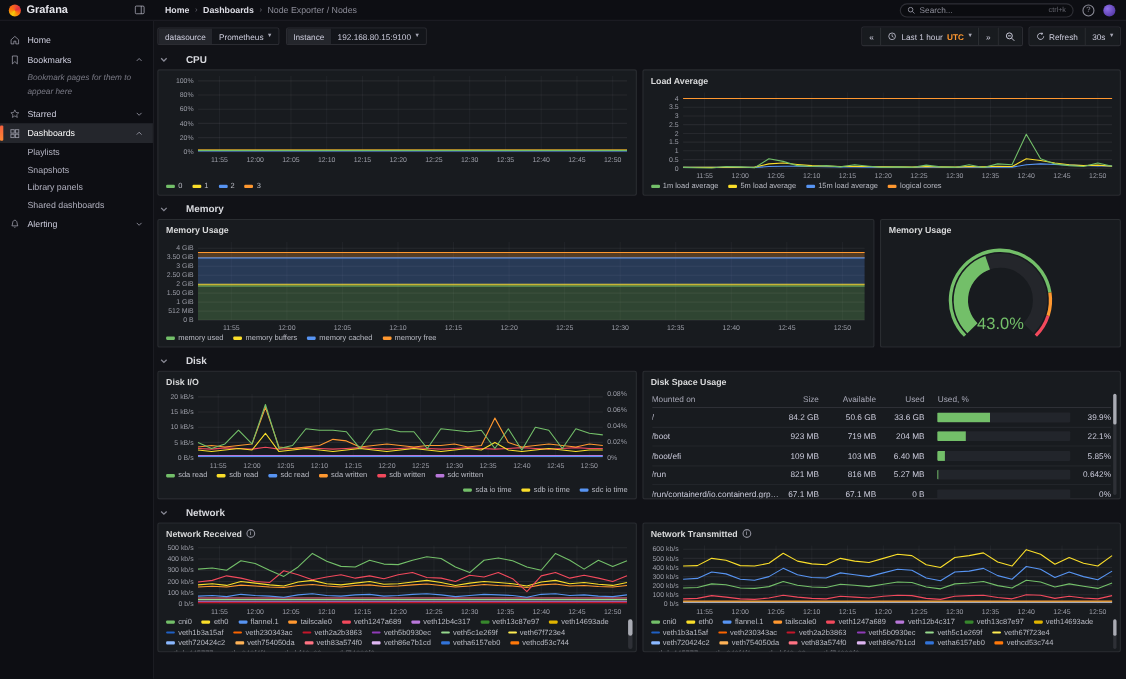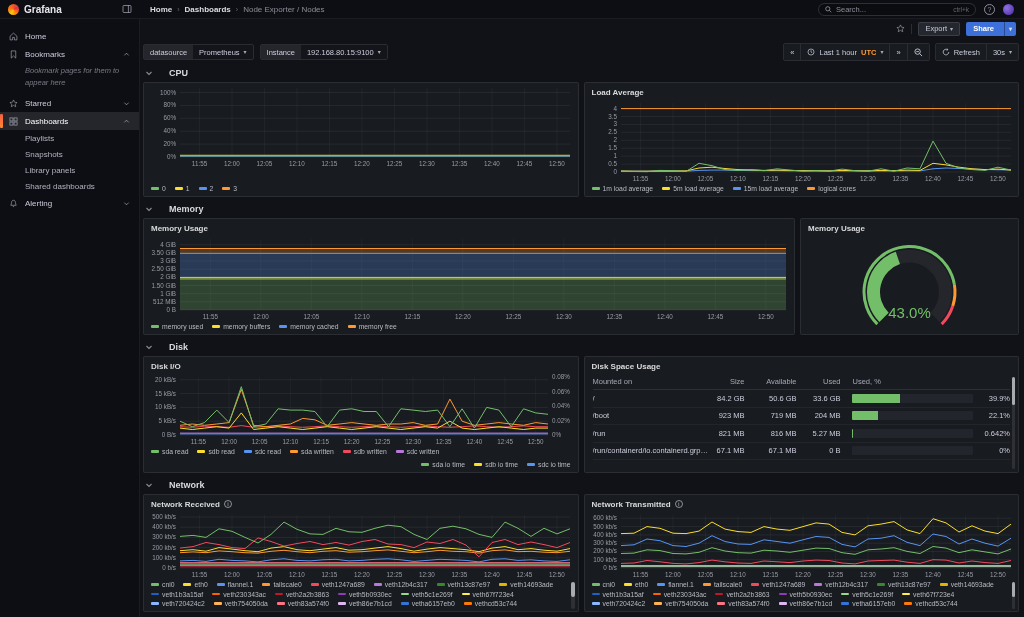--- a/index.html
+++ b/index.html
@@ -188,38 +188,20 @@
           <path d="M4.2 8 A0.9 0.9 0 0 0 5.8 8" fill="none" stroke="currentColor" stroke-width=".9"></path>
         </svg>
       <span>Alerting</span>
       <svg class="chev" width="7" height="7" viewBox="0 0 8 8">
           <polyline points="1.5,3 4,5.5 6.5,3" fill="none" stroke="currentColor" stroke-width="1"></polyline>
         </svg>
     </div>
   </div>
 
   <div class="main">
-    <div class="subheader">
-      <span class="star-ic">
-        <svg width="9" height="9" viewBox="0 0 10 10">
-            <path d="M5 1 6.2 3.6 9 3.9 6.9 5.8 7.5 8.6 5 7.1 2.5 8.6 3.1 5.8 1 3.9 3.8 3.6 Z" fill="none" stroke="currentColor" stroke-width=".8"></path>
-          </svg>
-      </span>
-      <span class="vdiv"></span>
-      <div class="btn btn-export">
-        <span>Export</span>
-          <span class="caret">▾</span>
-      </div>
-      <div class="btn btn-share">
-        <span class="sh-main">Share</span>
-        <span class="sh-caret">
-            <span class="caret">▾</span>
-          </span>
-      </div>
-    </div>
 
     <div class="content">
 
       <div class="controls">
         <div class="chips">
           <div class="chip">
             <span class="chip-label">datasource</span>
             <span class="chip-value">
                 <span>Prometheus</span>
                 <span class="caret">▾</span>
@@ -645,20 +627,32 @@
               <div class="trow">
                 <span class="tc">/boot</span>
                 <span class="tc num">923 MB</span>
                 <span class="tc num">719 MB</span>
                 <span class="tc num">204 MB</span>
                 <span class="pcell">
                   <span class="bar-track">
                     <span class="bar-fill" style="width:22.1%;display:block"></span>
                   </span>
                   <span class="pct">22.1%</span>
+                </span>
+              </div>
+              <div class="trow">
+                <span class="tc">/boot/efi</span>
+                <span class="tc num">109 MB</span>
+                <span class="tc num">103 MB</span>
+                <span class="tc num">6.40 MB</span>
+                <span class="pcell">
+                  <span class="bar-track">
+                    <span class="bar-fill" style="width:5.85%;display:block"></span>
+                  </span>
+                  <span class="pct">5.85%</span>
                 </span>
               </div>
               <div class="trow">
                 <span class="tc">/run</span>
                 <span class="tc num">821 MB</span>
                 <span class="tc num">816 MB</span>
                 <span class="tc num">5.27 MB</span>
                 <span class="pcell">
                   <span class="bar-track">
                     <span class="bar-fill" style="width:0.642%;display:block"></span>

